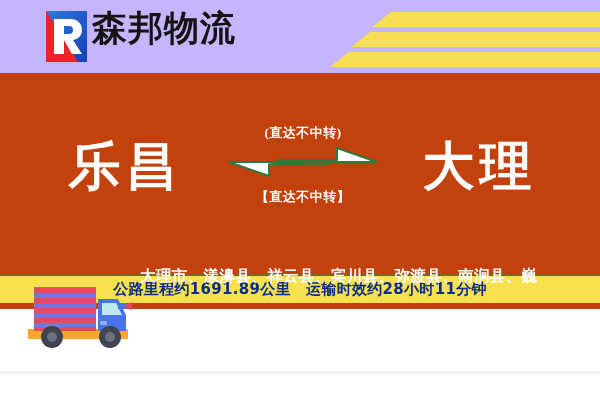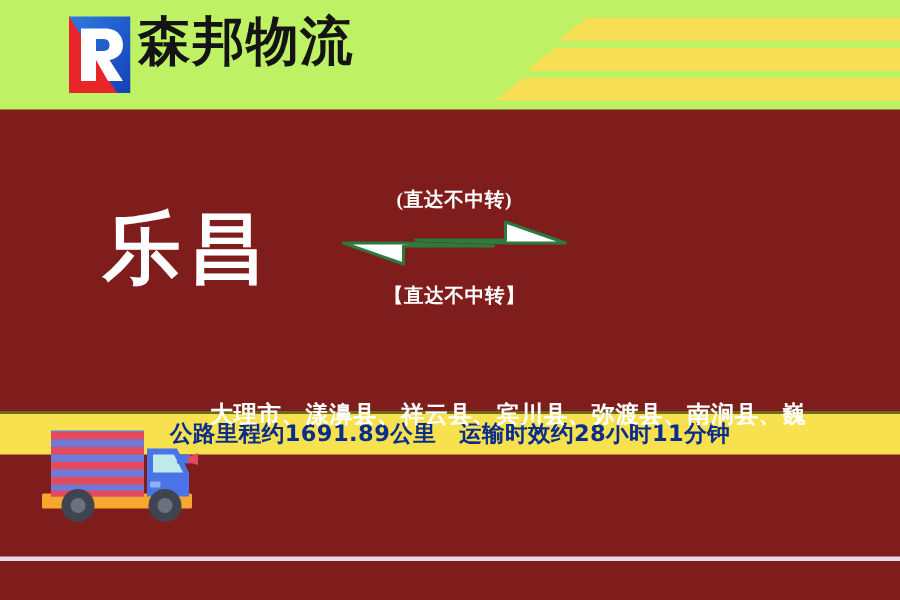--- a/index.html
+++ b/index.html
@@ -15,21 +15,21 @@
     background: #ffffff;
     font-family: "Liberation Sans", "DejaVu Sans", sans-serif;
     user-select: none;
   }
 
   
   .header {
     position: absolute;
     left: 0; top: 0;
     width: 600px; height: 82px;
-    background: #bef264;
+    background: #c4b5fd;
     overflow: hidden;
   }
   .logo-mark {
     position: absolute;
     left: 34px; top: 9px;
     width: 53px; height: 55px;
   }
   .logo-mark svg { display: block; }
 
   .logo-cn {
@@ -57,22 +57,22 @@
   .stripes {
     position: absolute;
     right: 0; top: 0;
     width: 300px; height: 73px;
   }
 
   
   .blue-body {
     position: absolute;
     left: 0; top: 73px;
-    width: 600px; height: 327px;
-    background: #7f1d1d;
+    width: 600px; height: 236px;
+    background: #c2410c;
   }
 
   
   .route {
     position: absolute;
     left: 0; top: 43px;
     width: 600px; height: 100px;
   }
   .city {
     position: absolute;
@@ -219,20 +219,21 @@
 
             <path d="M52 16 L112 16 L112 4 L152 18 L112 18 Z" fill="#ffffff" stroke="#2C7A3F" stroke-width="2" stroke-linejoin="round"></path>
 
             <path d="M104 20 L44 20 L44 32 L4 18 L44 18 Z" fill="#ffffff" stroke="#2C7A3F" stroke-width="2" stroke-linejoin="round"></path>
           </svg>
         </div>
 
         <div class="mid-bottom">【直达不中转】</div>
       </div>
 
+      <div class="city dest">大理</div>
     </div>
 
     <div class="info-band">
       <span class="info-text">公路里程约1691.89公里　运输时效约28小时11分钟</span>
     </div>
 
     <div class="truck">
       <svg width="112" height="72" viewBox="0 0 112 72" xmlns="http://www.w3.org/2000/svg">
 
         <rect x="6" y="52" width="100" height="10" rx="1" fill="#F7A72B"></rect>

